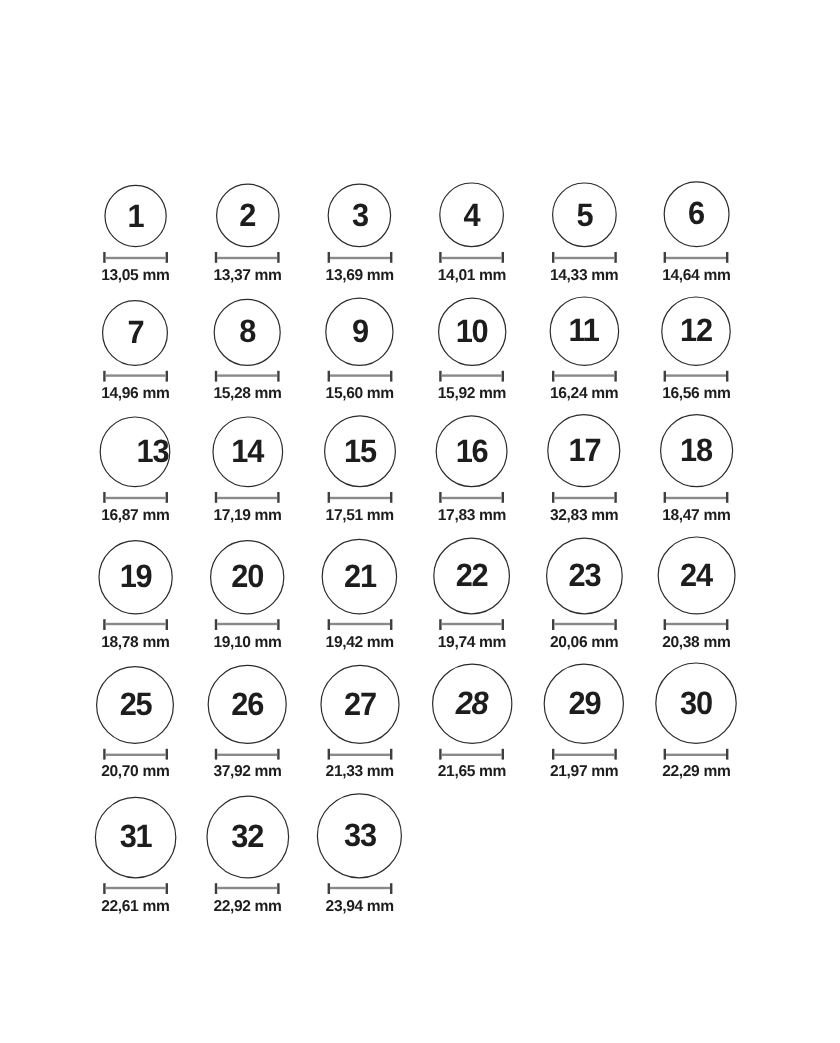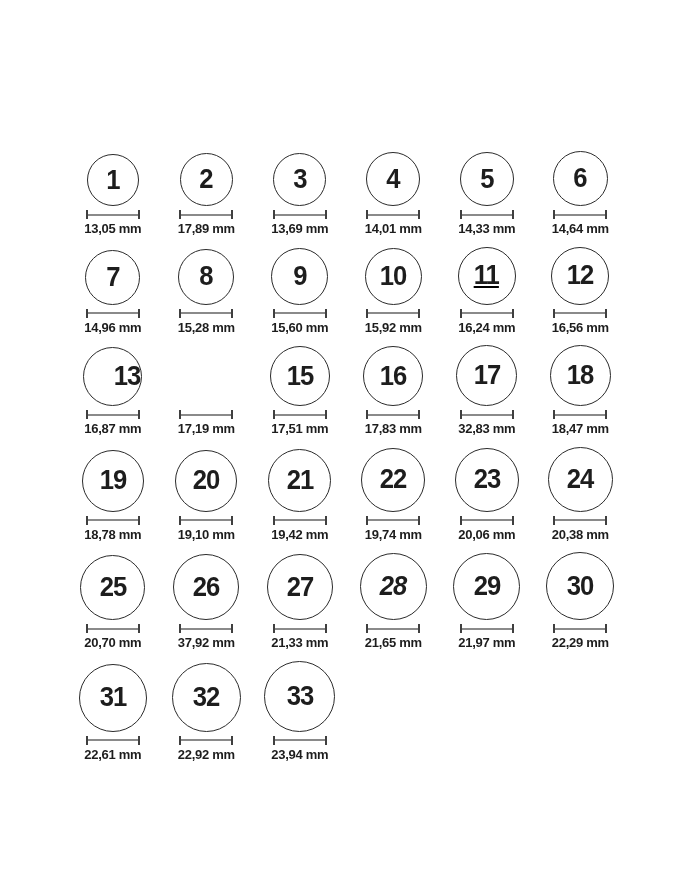--- a/index.html
+++ b/index.html
@@ -88,21 +88,21 @@
     </div>
     <div class="dim"></div>
     <div class="label">13,05 mm</div>
   </div>
 
   <div class="cell">
     <div class="circle" style="width: 53px; height: 53px;">
       <span class="num">2</span>
     </div>
     <div class="dim"></div>
-    <div class="label">17,89 mm</div>
+    <div class="label">13,37 mm</div>
   </div>
 
   <div class="cell">
     <div class="circle" style="width: 53px; height: 53px;">
       <span class="num">3</span>
     </div>
     <div class="dim"></div>
     <div class="label">13,69 mm</div>
   </div>
 
@@ -157,21 +157,21 @@
 
   <div class="cell">
     <div class="circle" style="width: 57px; height: 57px;">
       <span class="num">10</span>
     </div>
     <div class="dim"></div>
     <div class="label">15,92 mm</div>
   </div>
 
   <div class="cell">
-    <div class="circle" style="width: 58px; height: 58px; text-decoration: underline;">
+    <div class="circle" style="width: 58px; height: 58px;">
       <span class="num">11</span>
     </div>
     <div class="dim"></div>
     <div class="label">16,24 mm</div>
   </div>
 
   <div class="cell">
     <div class="circle" style="width: 58px; height: 58px;">
       <span class="num">12</span>
     </div>
@@ -182,20 +182,23 @@
     <div class="row">
   <div class="cell">
     <div class="circle" style="width: 59px; height: 59px; justify-content: flex-end;">
       <span class="num">13</span>
     </div>
     <div class="dim"></div>
     <div class="label">16,87 mm</div>
   </div>
 
   <div class="cell">
+    <div class="circle" style="width: 59px; height: 59px;">
+      <span class="num">14</span>
+    </div>
     <div class="dim"></div>
     <div class="label">17,19 mm</div>
   </div>
 
   <div class="cell">
     <div class="circle" style="width: 60px; height: 60px;">
       <span class="num">15</span>
     </div>
     <div class="dim"></div>
     <div class="label">17,51 mm</div>

